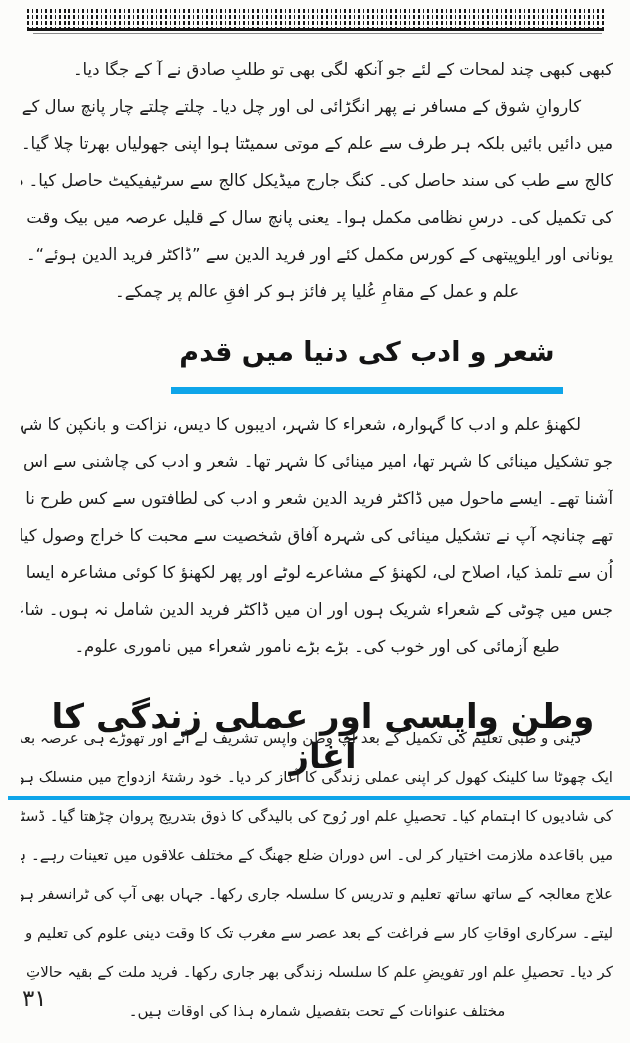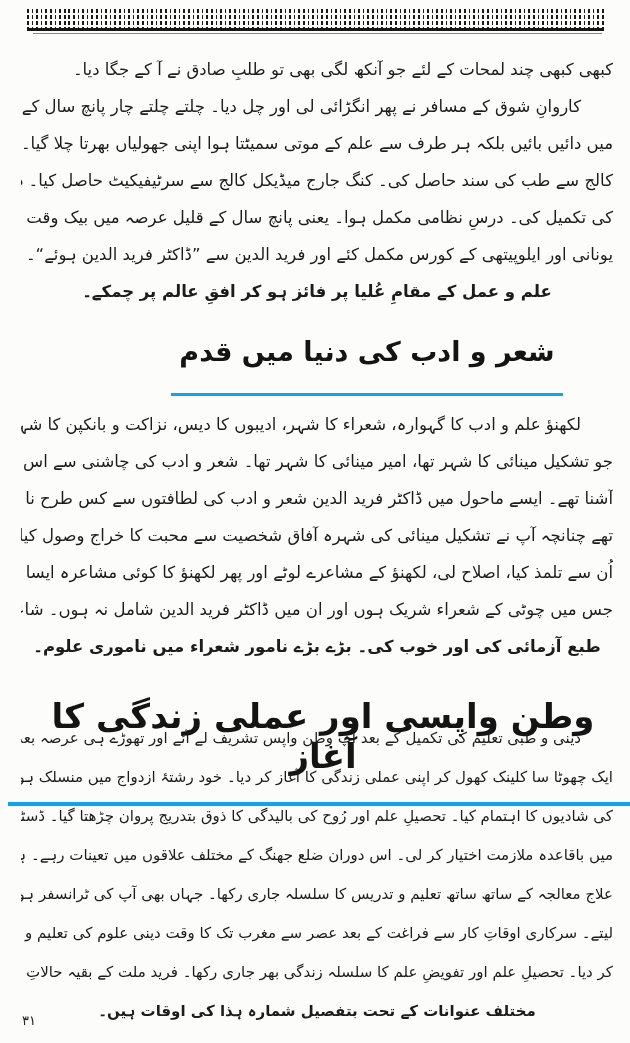--- a/index.html
+++ b/index.html
@@ -24,36 +24,36 @@
   }
   
   .p{position:absolute;left:21px;right:17px;direction:rtl;}
   .line{
     height:37px;line-height:37px;font-size:16.5px;
     text-align:justify;text-align-last:justify;
     overflow:hidden;white-space:nowrap;letter-spacing:0;
   }
   .line.open{text-align:right;text-align-last:auto;}       
   .line.start{padding-right:32px;}                          
-  .line.end{text-align:center;text-align-last:center;font-weight:bold;}      
+  .line.end{text-align:center;text-align-last:center;}      
   .p1{top:51px;}
   .p2{top:406px;}
   .p3{top:719px;}
   .p3 .line{height:39px;line-height:39px;font-size:15px;}
   
   .h{position:absolute;left:0;right:0;text-align:center;direction:rtl;font-weight:bold;color:#141414;}
-  .h .ht{display:inline-block;border-bottom:3px solid #0ea5e9;padding:0 8px 26px 8px;}
+  .h .ht{display:inline-block;border-bottom:7px solid #0ea5e9;padding:0 8px 20px 8px;}
   .h1{top:336px;font-size:27px;}
   .h1 .ht{transform:translateX(52px);}
   .h2{top:696px;font-size:34px;}
   .h2 .ht{transform:translateX(8px);border-bottom-width:4px;}
   
   .pageno{
     position:absolute;left:22px;top:985px;width:40px;
-    font-size:13px;color:#222;text-align:left;direction:rtl;margin-top:28px;
+    font-size:23px;color:#222;text-align:left;direction:rtl;
   }
 </style>
 </head>
 <body>
 
 <div class="page">
 
   <div class="band"></div>
 
   <div class="p p1">

